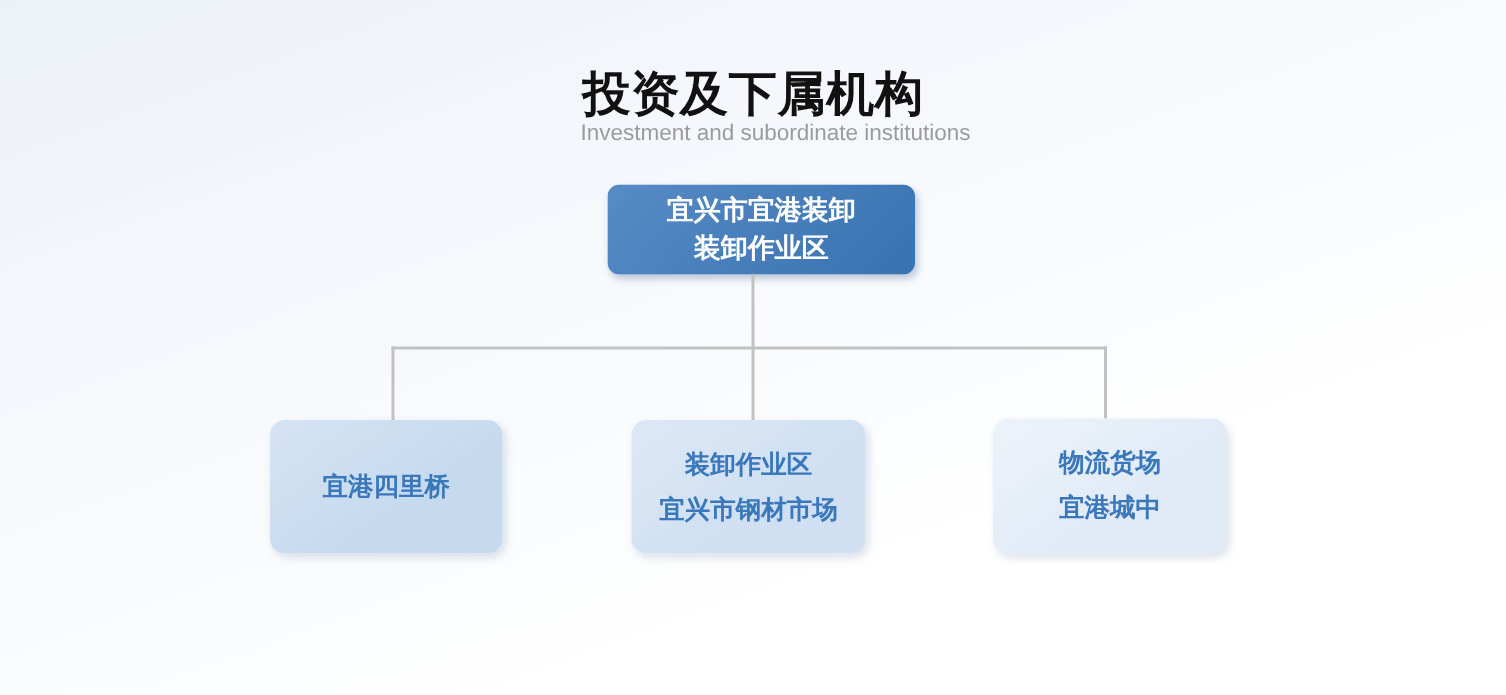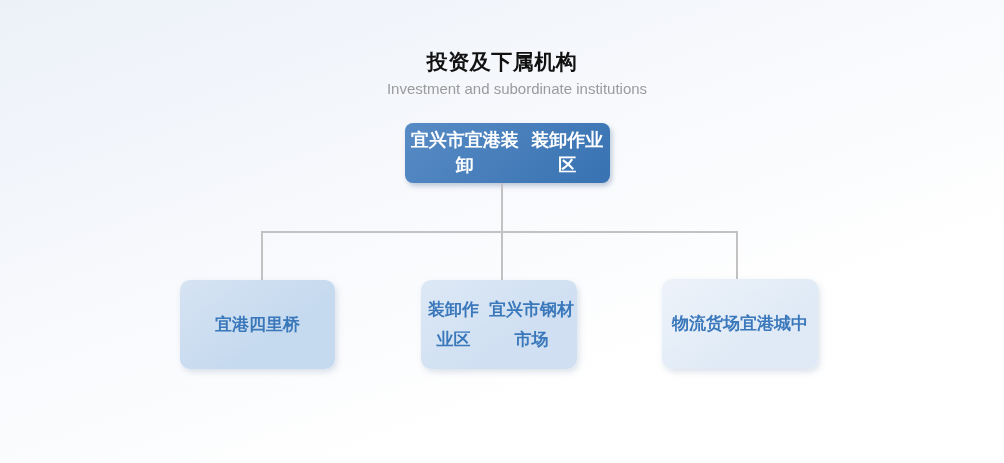--- a/index.html
+++ b/index.html
@@ -28,37 +28,38 @@
   }
 
   .chart-header {
     position: absolute;
     top: 48px;
     left: 0;
     width: 100%;
     text-align: center;
   }
   .chart-header h1 {
-    font-size: 21px;
+    font-size: 32px;
     font-weight: bold;
     color: var(--title-text);
     line-height: 28px;
     letter-spacing: 0.5px;
   }
   .chart-header p {
     margin-top: 4px;
     font-size: 15px;
     color: var(--subtitle-text);
     letter-spacing: 0px;
     padding-left: 30px;
   }
 
   .node {
     position: absolute;
     display: flex;
+    flex-direction: column;
     align-items: center;
     justify-content: center;
     text-align: center;
     font-weight: bold;
   }
   .node.root {
     left: 405px; top: 123px; width: 205px; height: 60px;
     background: linear-gradient(135deg, rgba(255,255,255,0.14), rgba(0,0,0,0.05)), var(--root-box-fill);
     border-radius: 8px;
     color: var(--root-box-text);

